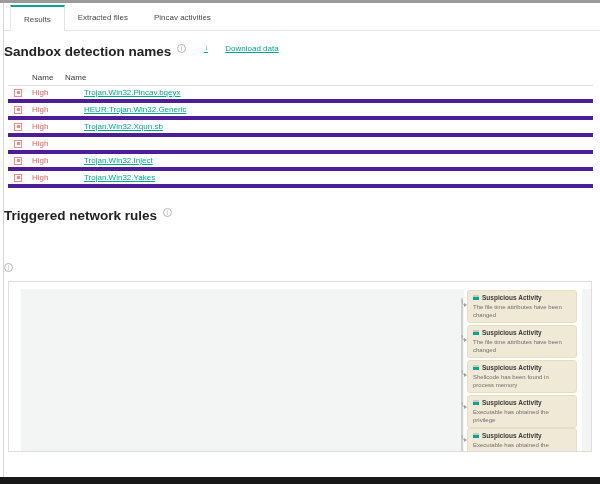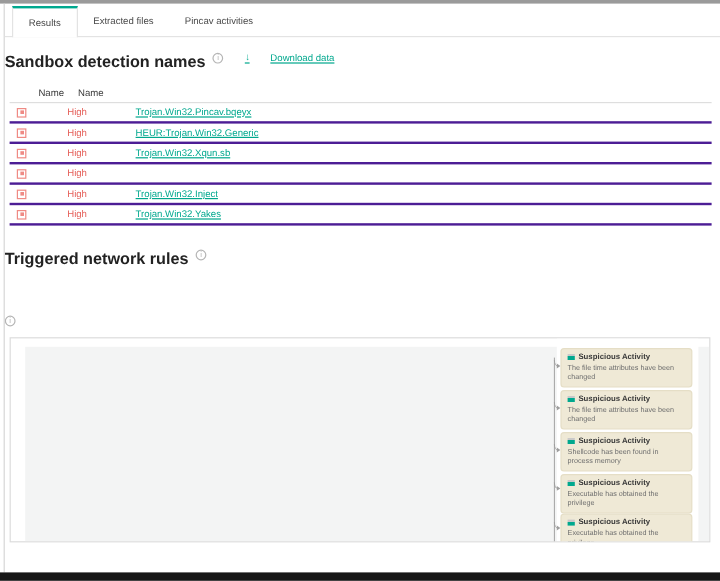--- a/index.html
+++ b/index.html
@@ -55,31 +55,31 @@
   }
   .download-glyph {
     font-size:8px; line-height:7px; border-bottom:1px solid var(--accent); padding-bottom:0.5px;
   }
   .download-text { text-decoration:underline;padding-left:13px; }
 
   
   .det-table { margin:10px 7px 0 4px; }
   .trow { display:flex; align-items:center; font-size:8px; }
   .thead { height:17px; border-bottom:1px solid #dedede; color:#3a3a3a; }
-  .tr    { height:17px; border-bottom:2px solid #4c1d95;gap:24px; }
+  .tr    { height:17px; border-bottom:4px solid #4c1d95; }
   .col-icon { width:24px; display:flex; align-items:center; padding-left:6px; }
   .col-zone { width:33px; }
   .col-name { flex:1; }
   .sev-icon {
     width:8px; height:8px; border:1px solid #ef8a84;
     display:flex; align-items:center; justify-content:center;
   }
   .sev-icon span { width:3px; height:3px; background:#ef8a84; display:block; }
   .zone-high { color:var(--danger); }
-  .det-link { color:var(--accent); text-decoration:underline; cursor:pointer; }
+  .det-link { color:var(--accent); text-decoration:underline; cursor:pointer;margin-left:19px; }
 
   .sec-network { margin-top:20px; }
   .nodata { margin:9px 0 0 12px; font-size:11px; color:#c3c3c3; }
 
   .sec-map { margin-top:40px; }
   .map-panel {
     position:relative; margin:9px 8px 0 4px; height:171px;
     border:1px solid #dcdcdc; background:#fff; overflow:hidden;
   }
   .map-gray { position:absolute; left:12px; top:7px; right:0; bottom:0; background:#f3f4f4; }

